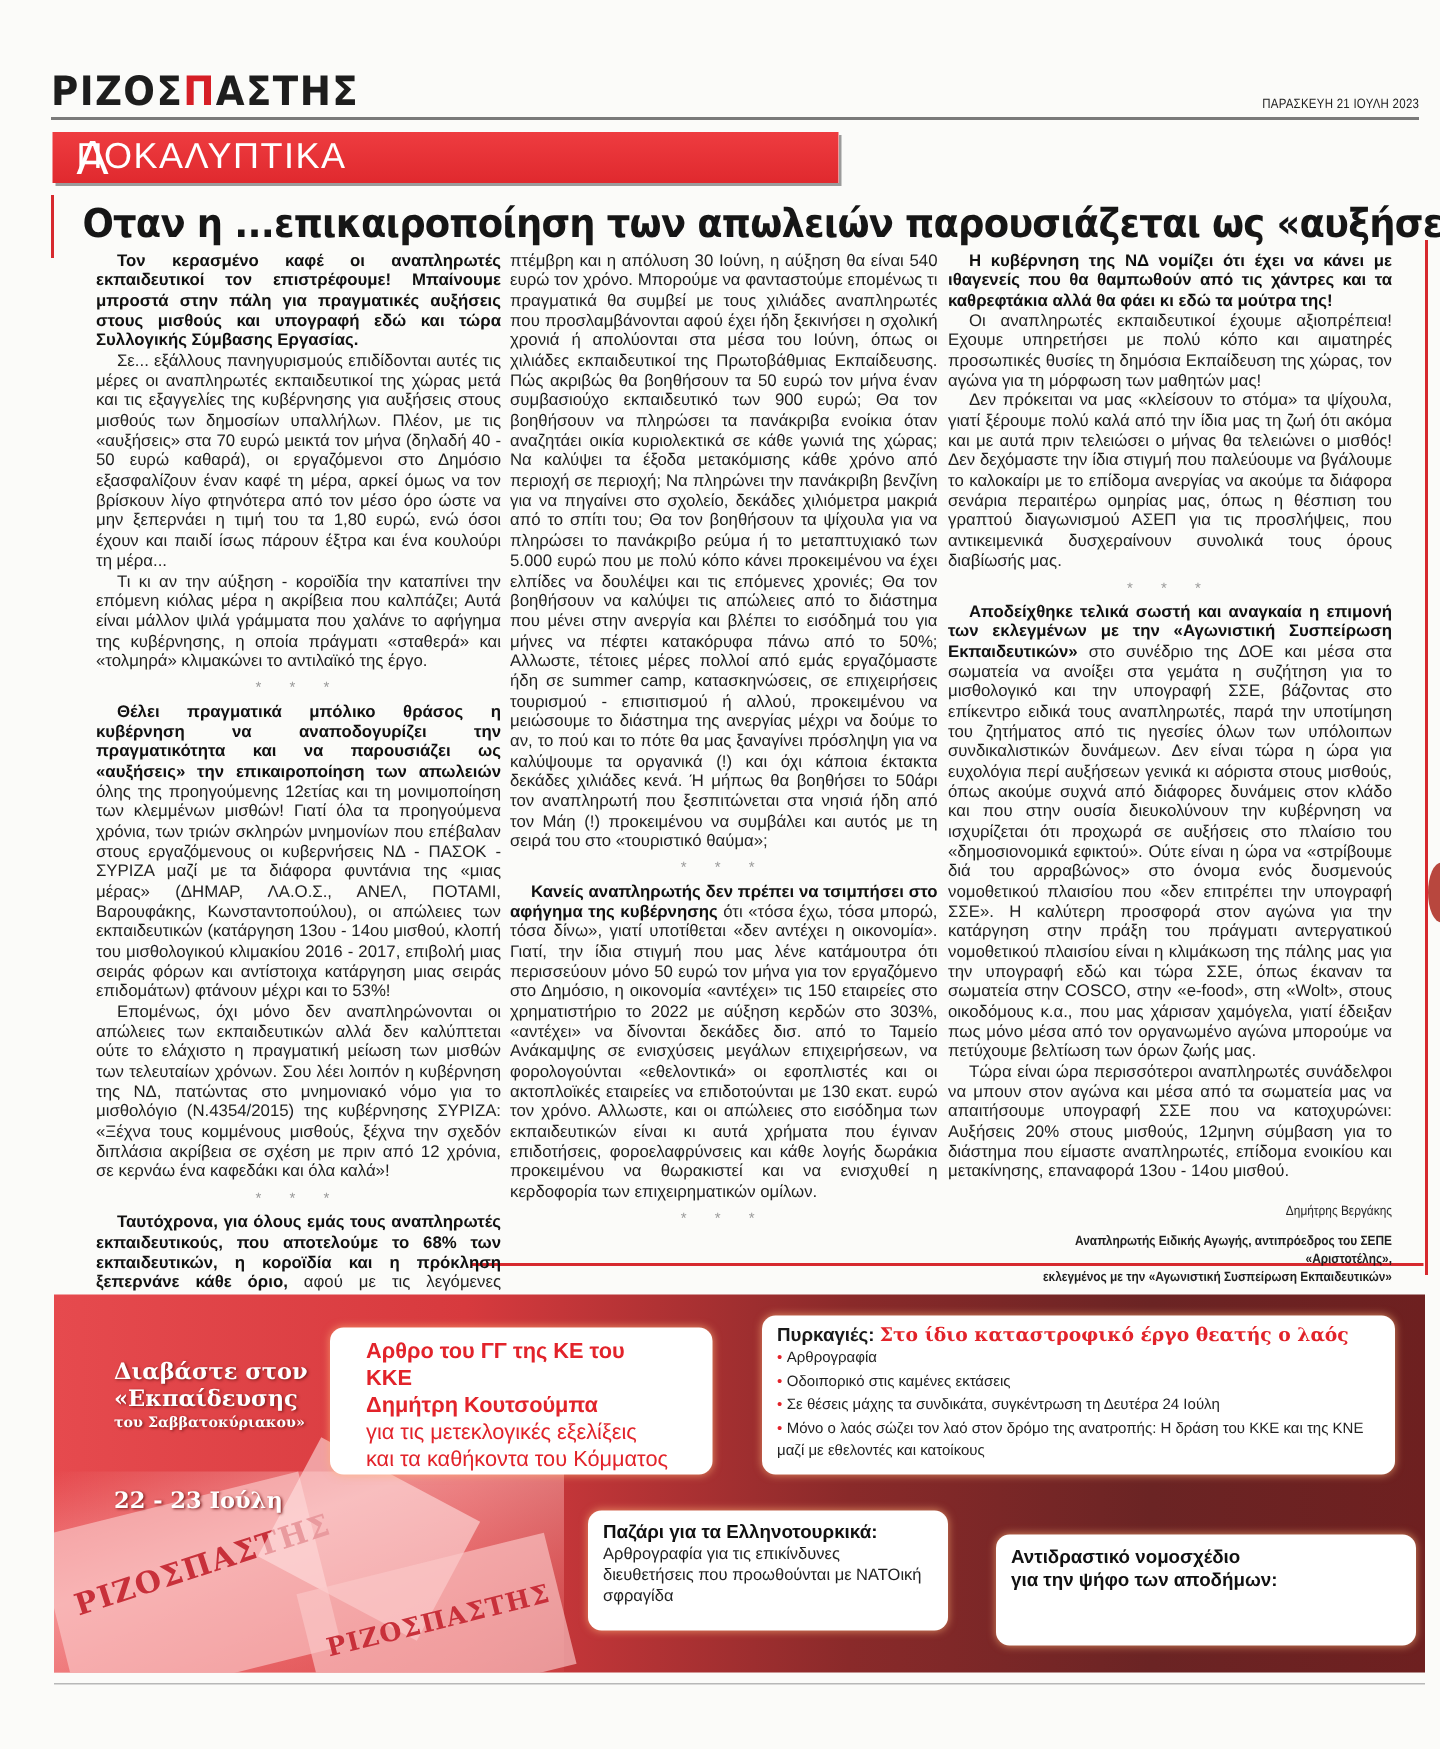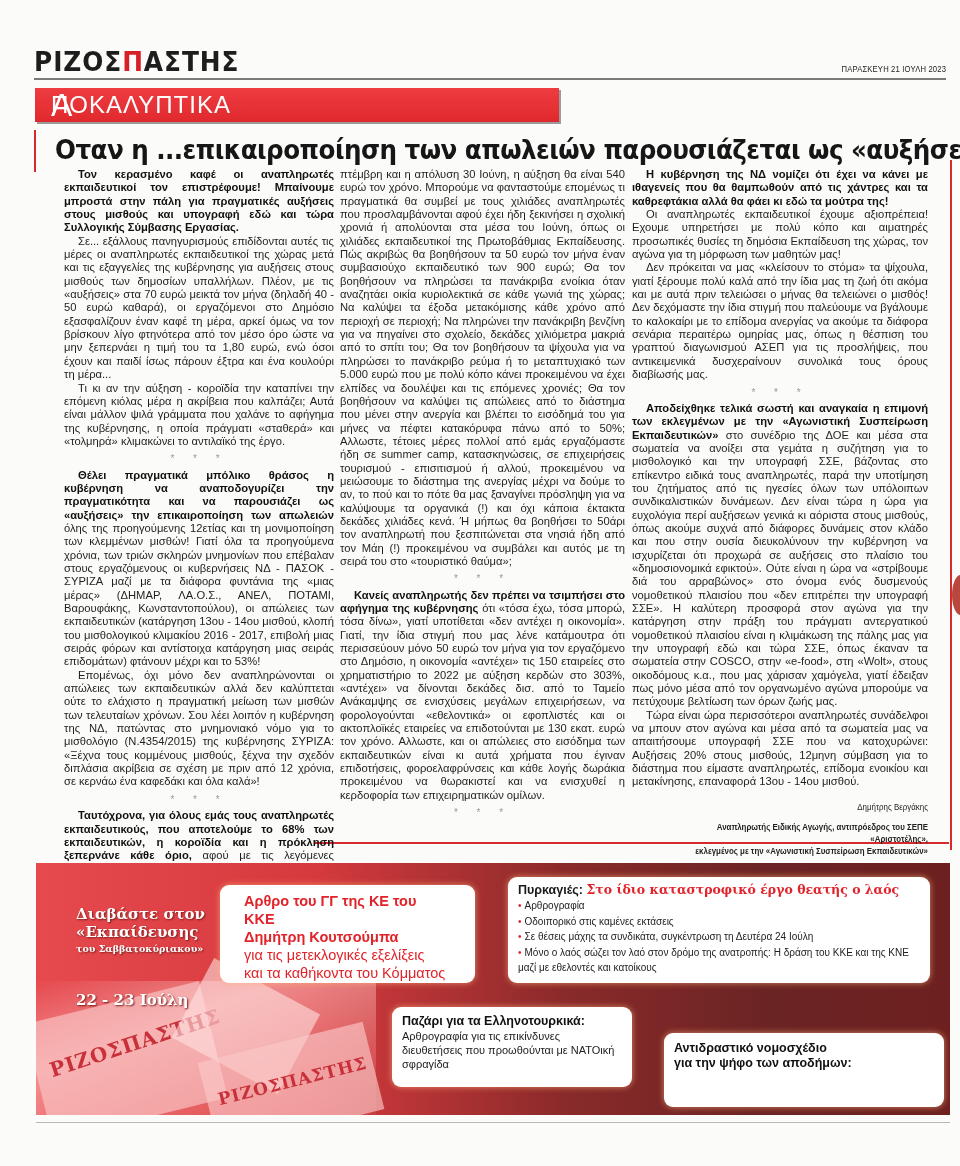--- a/index.html
+++ b/index.html
@@ -45,21 +45,21 @@
   .card { position: absolute; background: #fff; border-radius: 9px; box-shadow: 0 0 6px rgba(255,180,120,0.7); }
   .card-main { left: 184px; top: 22px; width: 255px; height: 98px; padding: 7px 24px; }
   .card-main .t1 { color: #e2232a; font-weight: bold; font-size: 14.5px; line-height: 18px; }
   .card-main .t2 { color: #e2232a; font-size: 14.5px; line-height: 18px; }
   .card-fires { left: 472px; top: 14px; width: 422px; height: 106px; padding: 5px 10px; }
   .card-fires .hd { font-size: 12.5px; line-height: 16px; font-weight: bold; }
   .card-fires .hd .red { color: #e2232a; font-family: "DejaVu Serif", serif; margin-top: 32px; }
   .card-fires li { list-style: none; font-size: 10px; line-height: 15.5px; color: #222; }
   .card-fires li .dot { color: #e2232a; margin-right: 3px; }
   .card-turkey { left: 356px; top: 144px; width: 240px; height: 80px; padding: 7px 10px; }
-  .card-vote { left: 628px; top: 160px; width: 280px; height: 74px; padding: 8px 10px; margin-top: 10px; }
+  .card-vote { left: 628px; top: 160px; width: 280px; height: 74px; padding: 8px 10px; }
   .card-sm .hd { font-weight: bold; font-size: 12.5px; line-height: 15px; color: #111; }
   .card-sm .bd { font-size: 11px; line-height: 14px; color: #222; }
 
   .bottom-rule { position: absolute; left: 36px; top: 1122px; width: 914px; height: 1px; background: #b8b8b8; }
   .edge-dot { position: absolute; left: 952px; top: 575px; width: 18px; height: 40px; border-radius: 50%; background: #b8473e; }
 </style>
 </head>
 <body>
 
 <header class="masthead">

